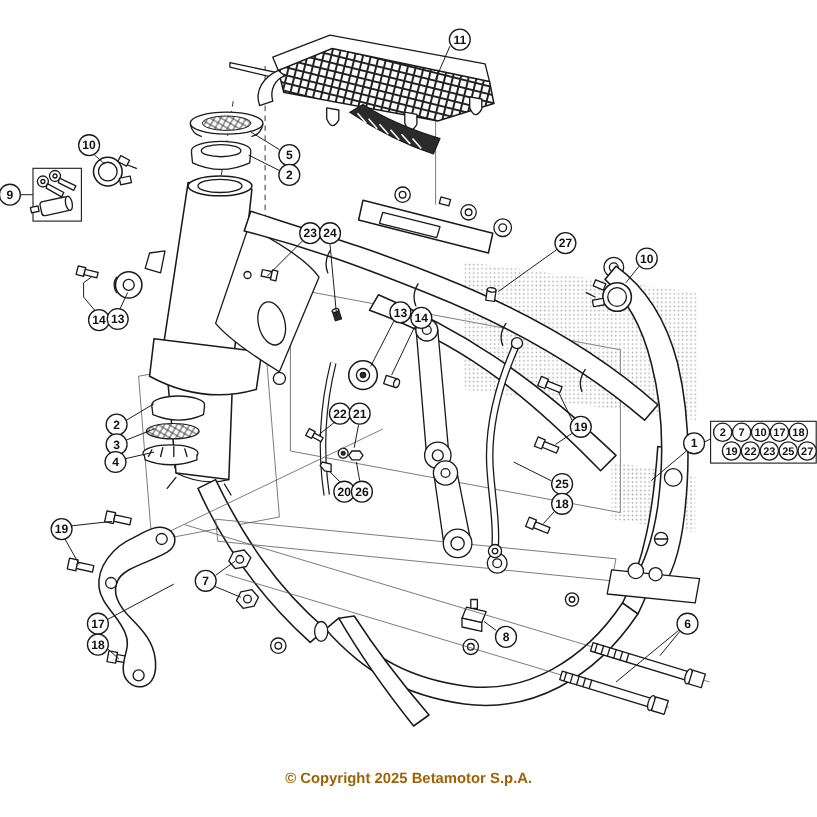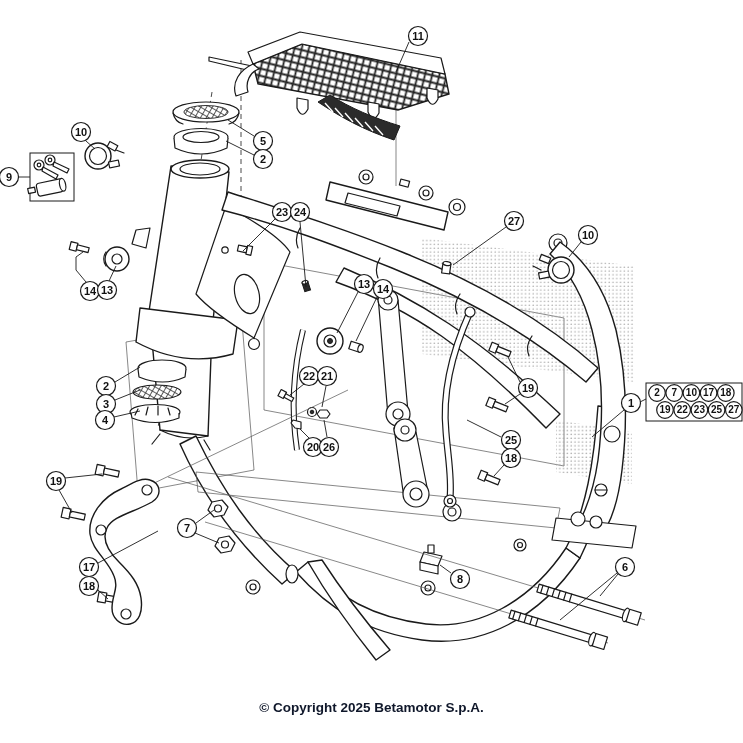--- a/index.html
+++ b/index.html
@@ -11,21 +11,21 @@
   .fw{fill:#ffffff;stroke:#1a1a1a;stroke-width:1.2;stroke-linejoin:round;}
   .fw2{fill:#ffffff;stroke:#1a1a1a;stroke-width:1.4;stroke-linejoin:round;}
   .dk{fill:#2b2b2b;stroke:#1a1a1a;stroke-width:1;}
   .thin{fill:none;stroke:#555;stroke-width:.7;}
   .dash{fill:none;stroke:#333;stroke-width:.9;stroke-dasharray:5 4;}
   .leader{fill:none;stroke:#1a1a1a;stroke-width:.9;}
   .co-c{fill:#ffffff;stroke:#1a1a1a;stroke-width:1.2;}
   .co-t{font:bold 11px "Liberation Sans",sans-serif;fill:#111;text-anchor:middle;}
   .lg-t{font:bold 10px "Liberation Sans",sans-serif;fill:#111;text-anchor:middle;}
   #copyright{position:absolute;left:0;right:0;top:700px;text-align:center;
-             font:bold 13.5px "Liberation Sans",sans-serif;color:#0f172a;}
+             font:bold 13.5px "Liberation Sans",sans-serif;color:#a16207;}
 </style>
 </head>
 <body>
 
 <div id="stage">
   <svg id="art" width="743" height="743" viewBox="0 0 743 743">
     <defs>
       <pattern id="ht" width="3.8" height="3.8" patternUnits="userSpaceOnUse">
         <circle cx="1.2" cy="1.2" r="0.8" fill="#a8a8a8"></circle>
       </pattern>

